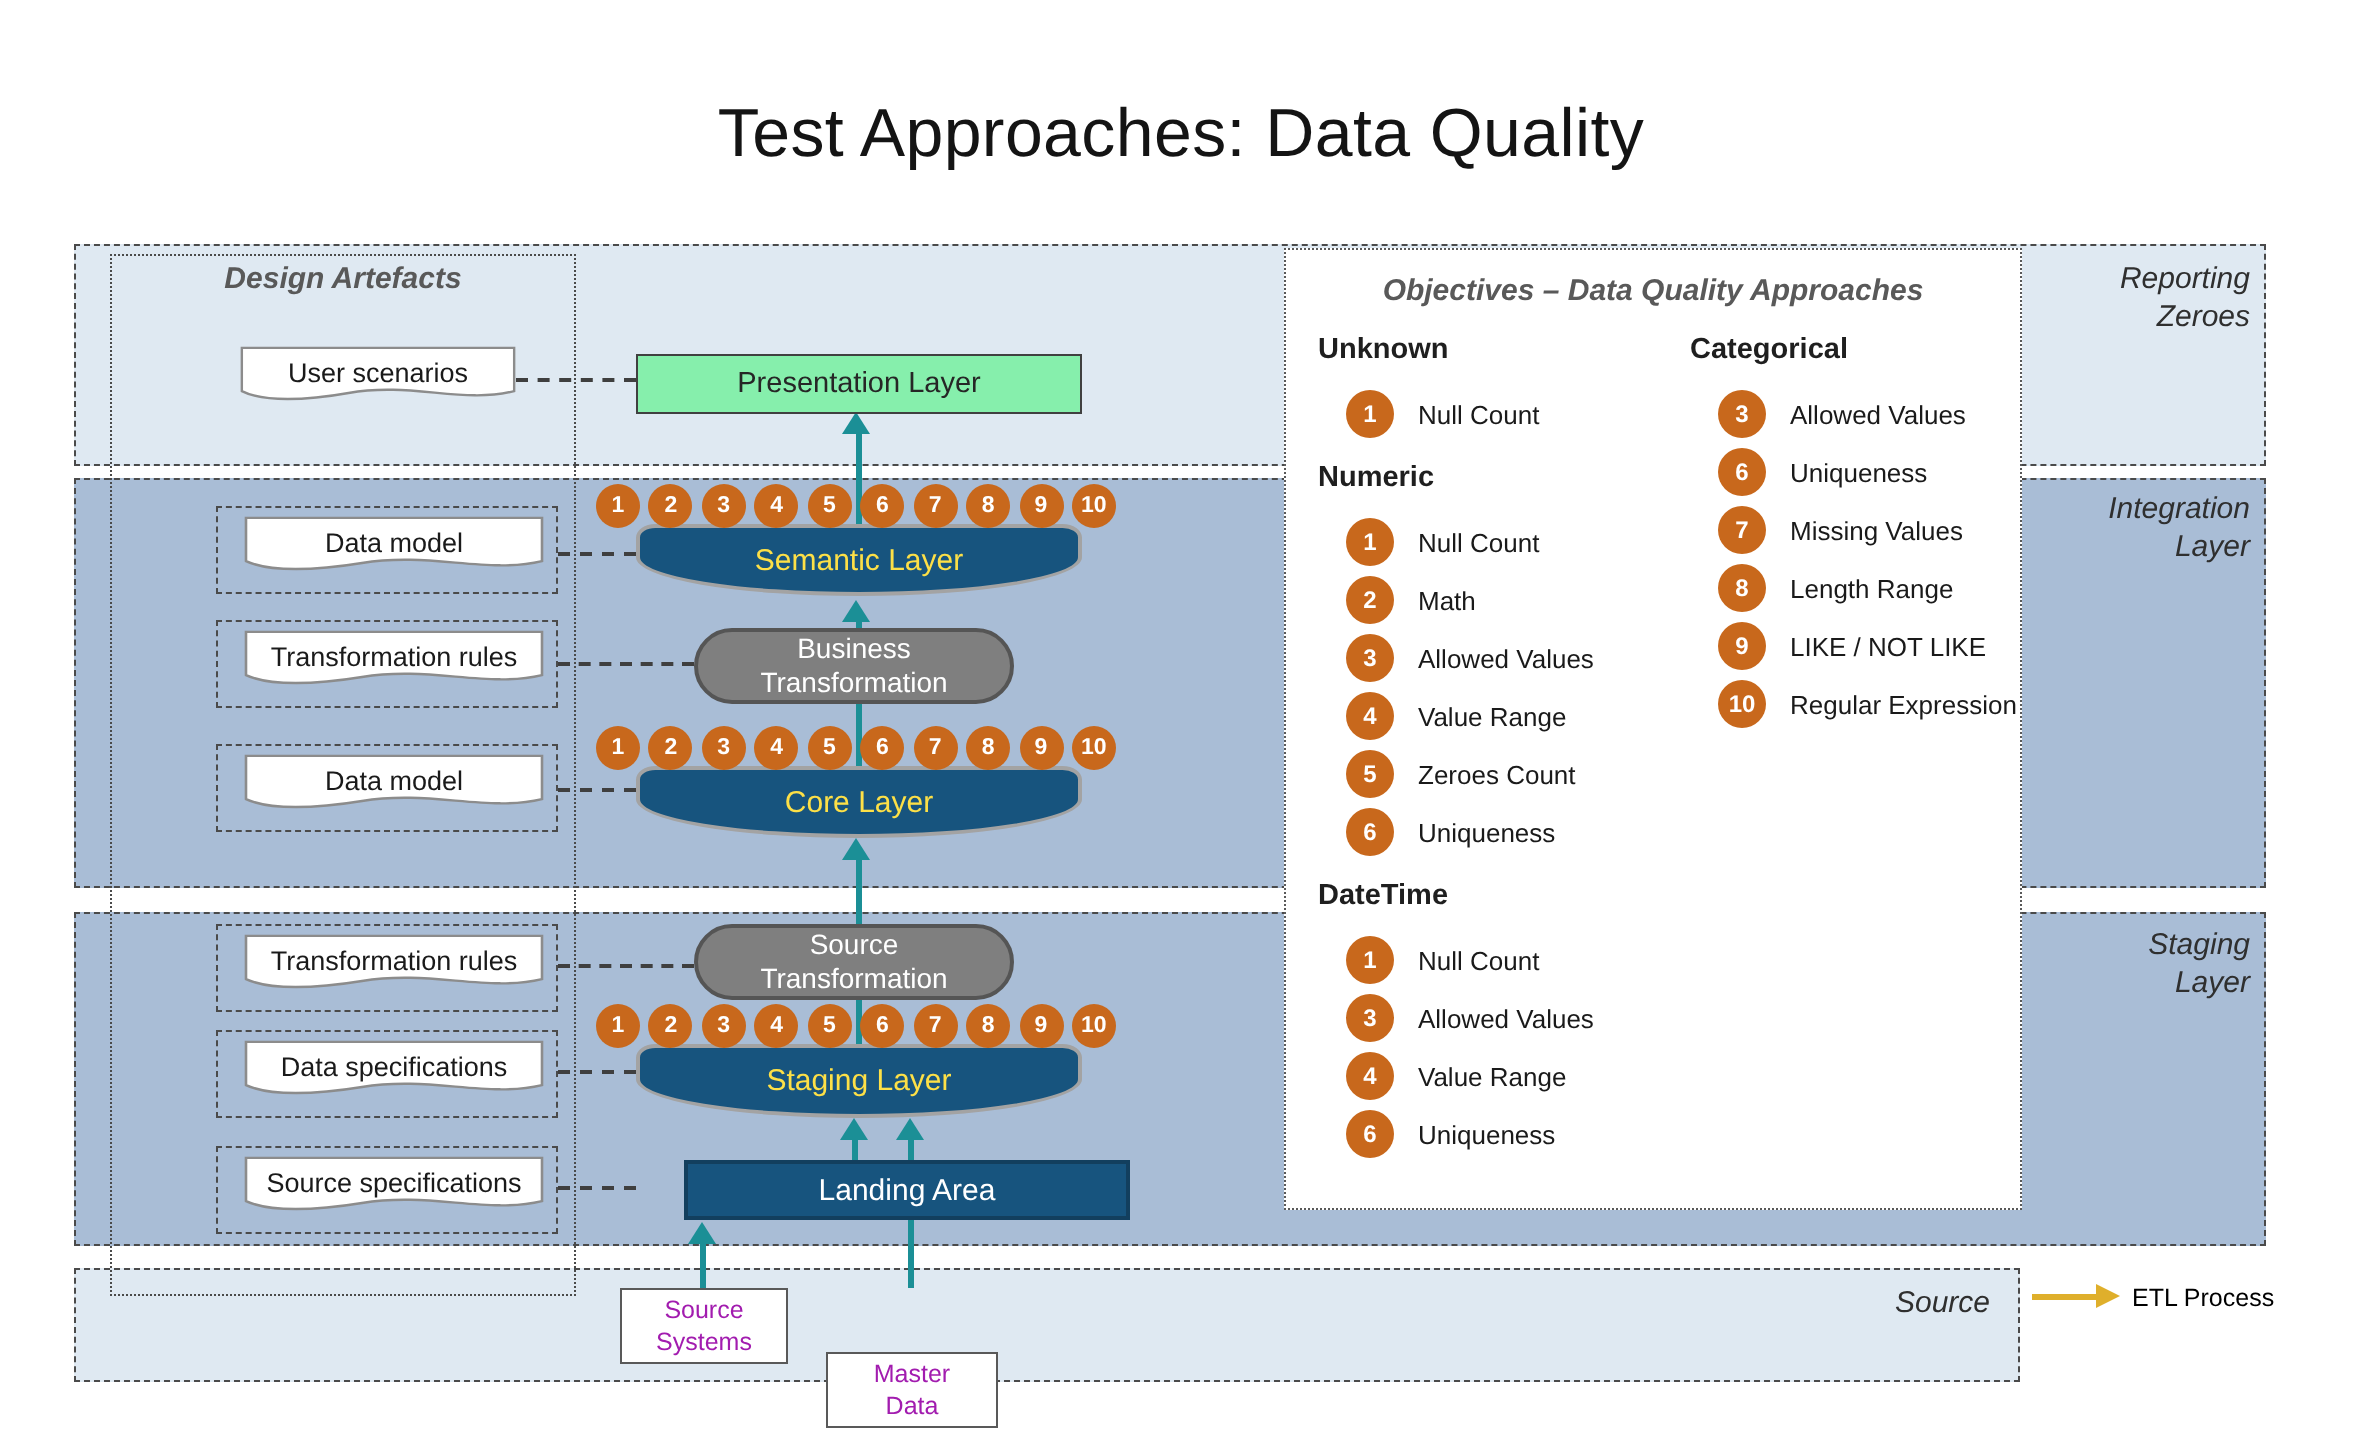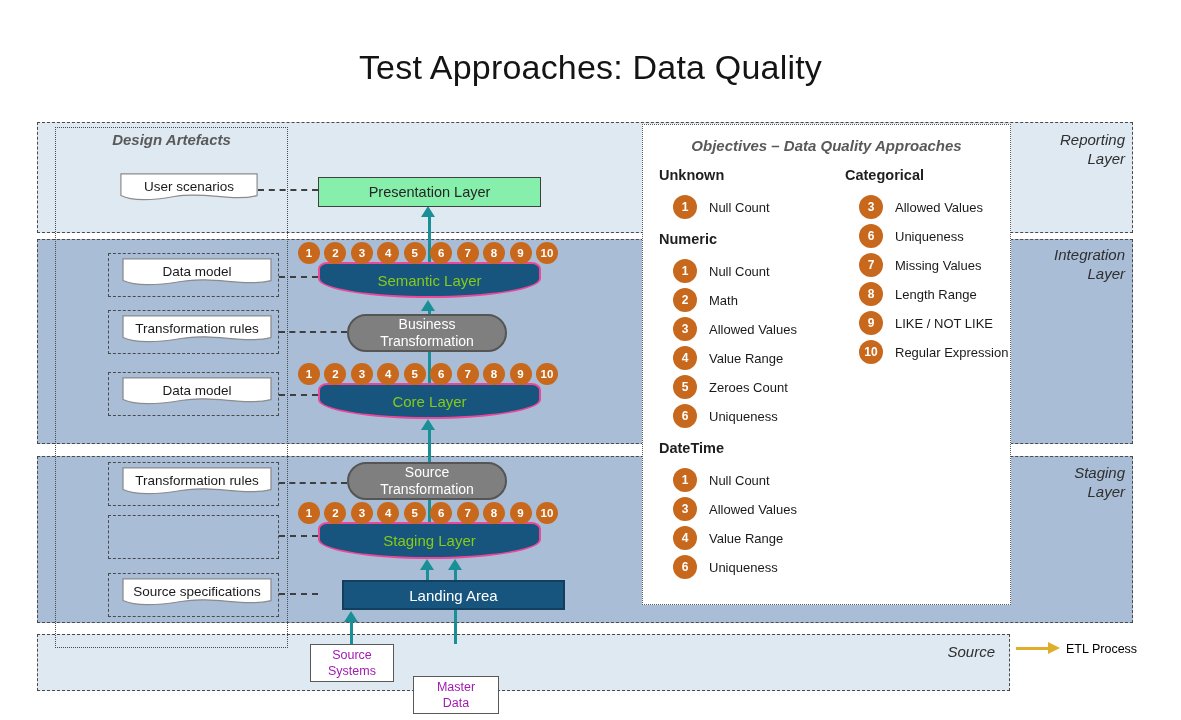--- a/index.html
+++ b/index.html
@@ -21,21 +21,21 @@
   .frame{position:absolute;border:1px dashed #4a4a4a;z-index:2;box-sizing:border-box;
          width:171px;height:44px;left:108px;}
   .doc{position:absolute;z-index:3;}
   .doc svg{position:absolute;left:0;top:0;width:100%;height:100%;}
   .doc-label{position:relative;display:block;text-align:center;font-size:13.5px;
              color:#1a1a1a;padding-top:6px;z-index:1;}
   
   .box{position:absolute;background:#86efac;border:1px solid #404040;display:flex;
        align-items:center;justify-content:center;font-size:14.5px;color:#262626;
        z-index:3;box-sizing:border-box;}
-  .cyl{position:absolute;background:#17547E;border:2px solid #ec4899;color:#84cc16;
+  .cyl{position:absolute;background:#17547E;border:2px solid #a3a3a3;color:#fde047;
        display:flex;align-items:center;justify-content:center;font-size:15px;
        border-radius:10px 10px 115px 115px / 7px 7px 20px 20px;z-index:3;box-sizing:border-box;}
   .darkbox{position:absolute;background:#17547E;border:2px solid #123f5e;color:#fff;
        display:flex;align-items:center;justify-content:center;font-size:15px;
        z-index:3;box-sizing:border-box;margin-left:24px;}
   .transf{position:absolute;background:#7f7f7f;border:2px solid #555;color:#fff;
        border-radius:24px;display:flex;align-items:center;justify-content:center;
        text-align:center;font-size:14px;line-height:17px;padding:0 20px;
        z-index:3;box-sizing:border-box;}
   
@@ -80,21 +80,21 @@
 
 <div class="canvas">
 
   <div class="title">Test Approaches: Data Quality</div>
 
   <div class="band light" style="left:37px;top:122px;width:1096px;height:111px;"></div>
   <div class="band medium" style="left:37px;top:239px;width:1096px;height:205px;"></div>
   <div class="band medium" style="left:37px;top:456px;width:1096px;height:167px;"></div>
   <div class="band light" style="left:37px;top:634px;width:973px;height:57px;"></div>
 
-  <div class="band-label" style="left:1035px;top:130px;width:90px;">Reporting Layer</div>
+  <div class="band-label" style="left:1035px;top:130px;width:90px;">Reporting Zeroes</div>
   <div class="band-label" style="left:1035px;top:245px;width:90px;">Integration Layer</div>
   <div class="band-label" style="left:1035px;top:463px;width:90px;">Staging Layer</div>
   <div class="band-label" style="left:900px;top:642px;width:95px;">Source</div>
 
   <div class="lane"></div>
   <div class="lane-heading">Design Artefacts</div>
 
   <div class="doc" style="left:120px;top:173px;width:138px;height:31px;">
     <svg viewBox="0 0 150 33" preserveAspectRatio="none">
         <path d="M1 1 L149 1 L149 24 C 121 31 93 19 59 25 C 36 29 13 30 1 24 Z" fill="#ffffff" stroke="#8c8c8c" stroke-width="1.3"></path>
@@ -128,20 +128,26 @@
 
   <div class="frame" style="top:462px;"></div>
   <div class="doc" style="left:122px;top:467px;width:150px;height:31px;">
     <svg viewBox="0 0 150 33" preserveAspectRatio="none">
         <path d="M1 1 L149 1 L149 24 C 121 31 93 19 59 25 C 36 29 13 30 1 24 Z" fill="#ffffff" stroke="#8c8c8c" stroke-width="1.3"></path>
       </svg>
     <span class="doc-label">Transformation rules</span>
   </div>
 
   <div class="frame" style="top:515px;"></div>
+  <div class="doc" style="left:122px;top:520px;width:150px;height:31px;">
+    <svg viewBox="0 0 150 33" preserveAspectRatio="none">
+        <path d="M1 1 L149 1 L149 24 C 121 31 93 19 59 25 C 36 29 13 30 1 24 Z" fill="#ffffff" stroke="#8c8c8c" stroke-width="1.3"></path>
+      </svg>
+    <span class="doc-label">Data specifications</span>
+  </div>
 
   <div class="frame" style="top:573px;"></div>
   <div class="doc" style="left:122px;top:578px;width:150px;height:31px;">
     <svg viewBox="0 0 150 33" preserveAspectRatio="none">
         <path d="M1 1 L149 1 L149 24 C 121 31 93 19 59 25 C 36 29 13 30 1 24 Z" fill="#ffffff" stroke="#8c8c8c" stroke-width="1.3"></path>
       </svg>
     <span class="doc-label">Source specifications</span>
   </div>
 
   <div class="dash" style="left:258px;top:189px;width:60px;"></div>

